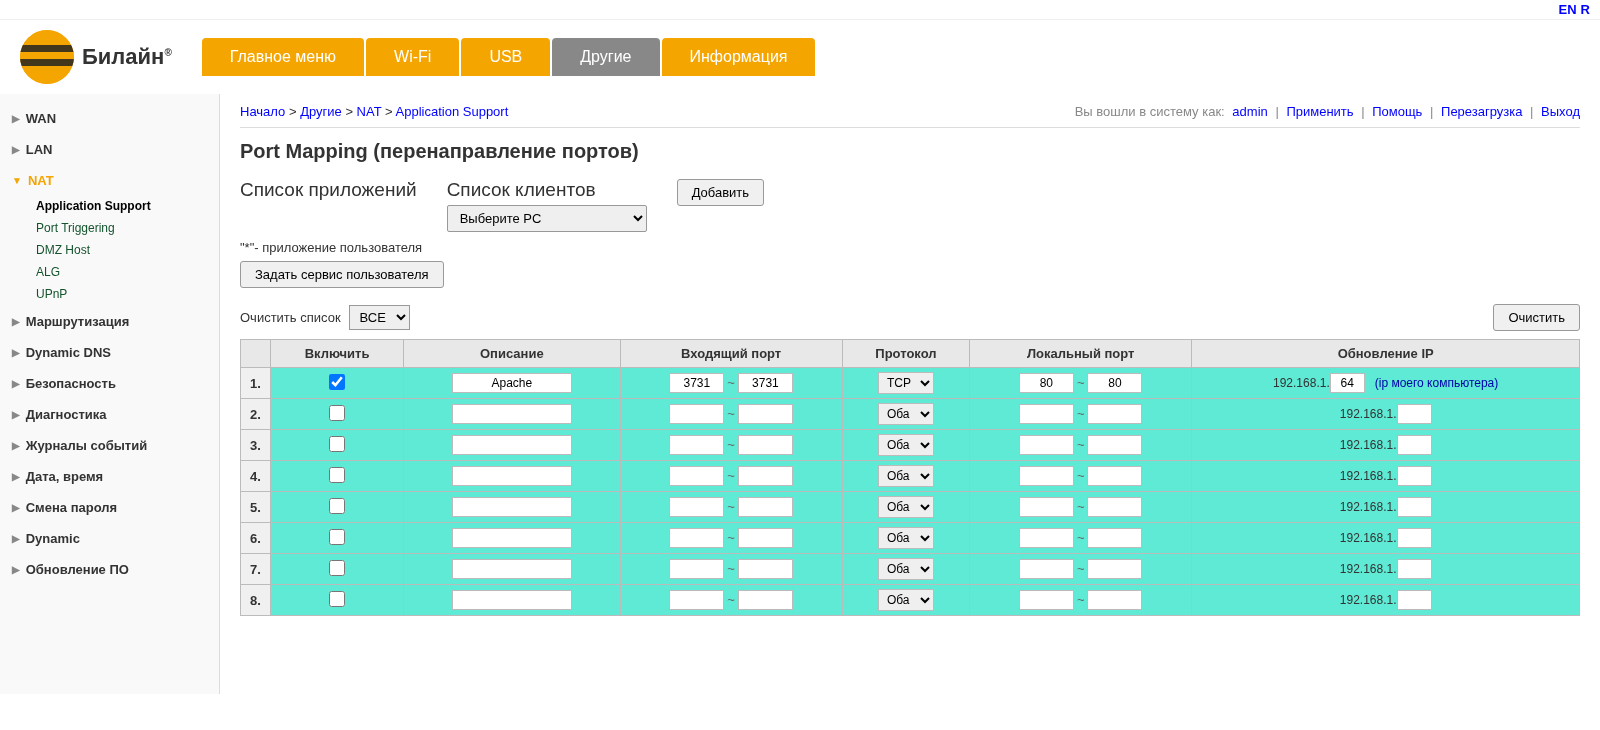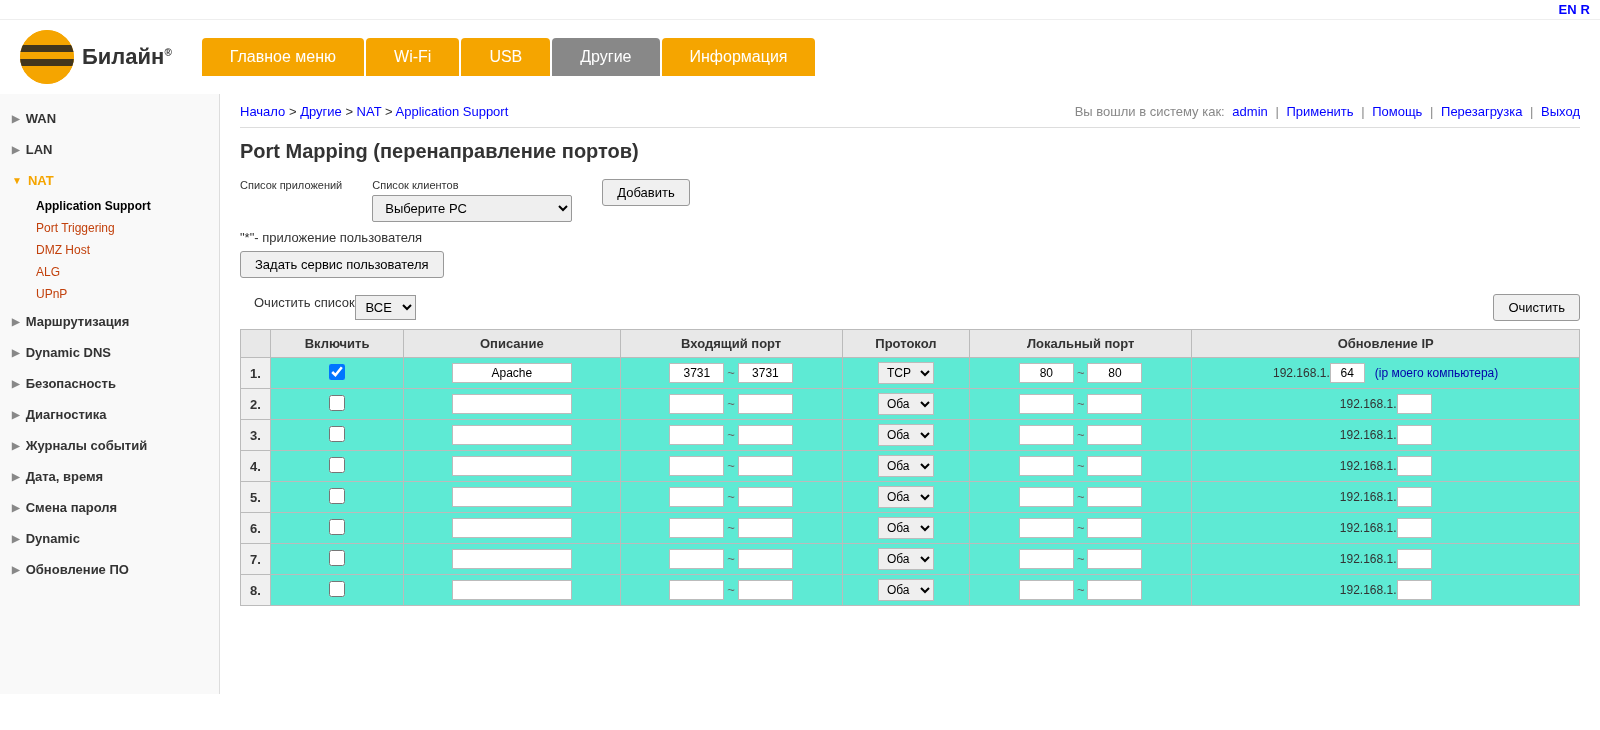--- a/index.html
+++ b/index.html
@@ -39,21 +39,21 @@
       font-weight: bold;
       font-size: 13px;
     }
     .sidebar-header .arrow { margin-right: 6px; font-size: 10px; color: #888; }
     .sidebar-header.expanded .arrow { color: #f5a500; }
     .sidebar-sub { padding-left: 28px; }
     .sidebar-sub-item {
       padding: 4px 8px;
       cursor: pointer;
       font-size: 12px;
-      color: #c2410c;
+      color: #14532d;
     }
     .sidebar-sub-item.active { font-weight: bold; color: #000; }
     .nat-label { color: #f5a500; font-weight: bold; }
 
     
     #content { flex: 1; padding: 0 20px 20px 20px; }
 
     
     #breadcrumb-bar {
       display: flex; justify-content: space-between; align-items: center;
@@ -66,29 +66,29 @@
     .user-bar { font-size: 13px; color: #333; }
     .user-bar a { color: #00f; text-decoration: none; }
     .user-bar span { color: #888; margin: 0 4px; }
 
     
     .page-title { font-size: 20px; font-weight: bold; margin-bottom: 16px; }
 
     
     .form-section { margin-bottom: 16px; }
     .form-row { display: flex; align-items: flex-start; gap: 30px; margin-bottom: 8px; }
-    .form-group label { display: block; font-size: 11px; margin-bottom: 4px; }
+    .form-group label { display: block; font-size: 19px; margin-bottom: 4px; }
     .form-group select { padding: 4px 8px; font-size: 13px; border: 1px solid #999; border-radius: 2px; min-width: 200px; }
     .user-note { font-size: 13px; margin: 4px 0; color: #333; }
     .btn { padding: 5px 14px; font-size: 13px; cursor: pointer; border: 1px solid #999; background: #f0f0f0; border-radius: 3px; }
     .btn-clear { padding: 5px 14px; font-size: 13px; cursor: pointer; border: 1px solid #999; background: #f0f0f0; border-radius: 3px; }
 
     
     .clear-row { display: flex; align-items: center; justify-content: space-between; margin-bottom: 8px; }
-    .clear-left { display: flex; font-size: 13px; margin-left: 14px; }
+    .clear-left { display: flex; align-items: center; gap: 8px; font-size: 13px; }
     .clear-left select { padding: 3px 6px; font-size: 13px; border: 1px solid #999; }
 
     
     .port-table { width: 100%; border-collapse: collapse; font-size: 13px; }
     .port-table th {
       background: #e8e8e8;
       border: 1px solid #bbb;
       padding: 6px 8px;
       text-align: center;
       font-weight: bold;

